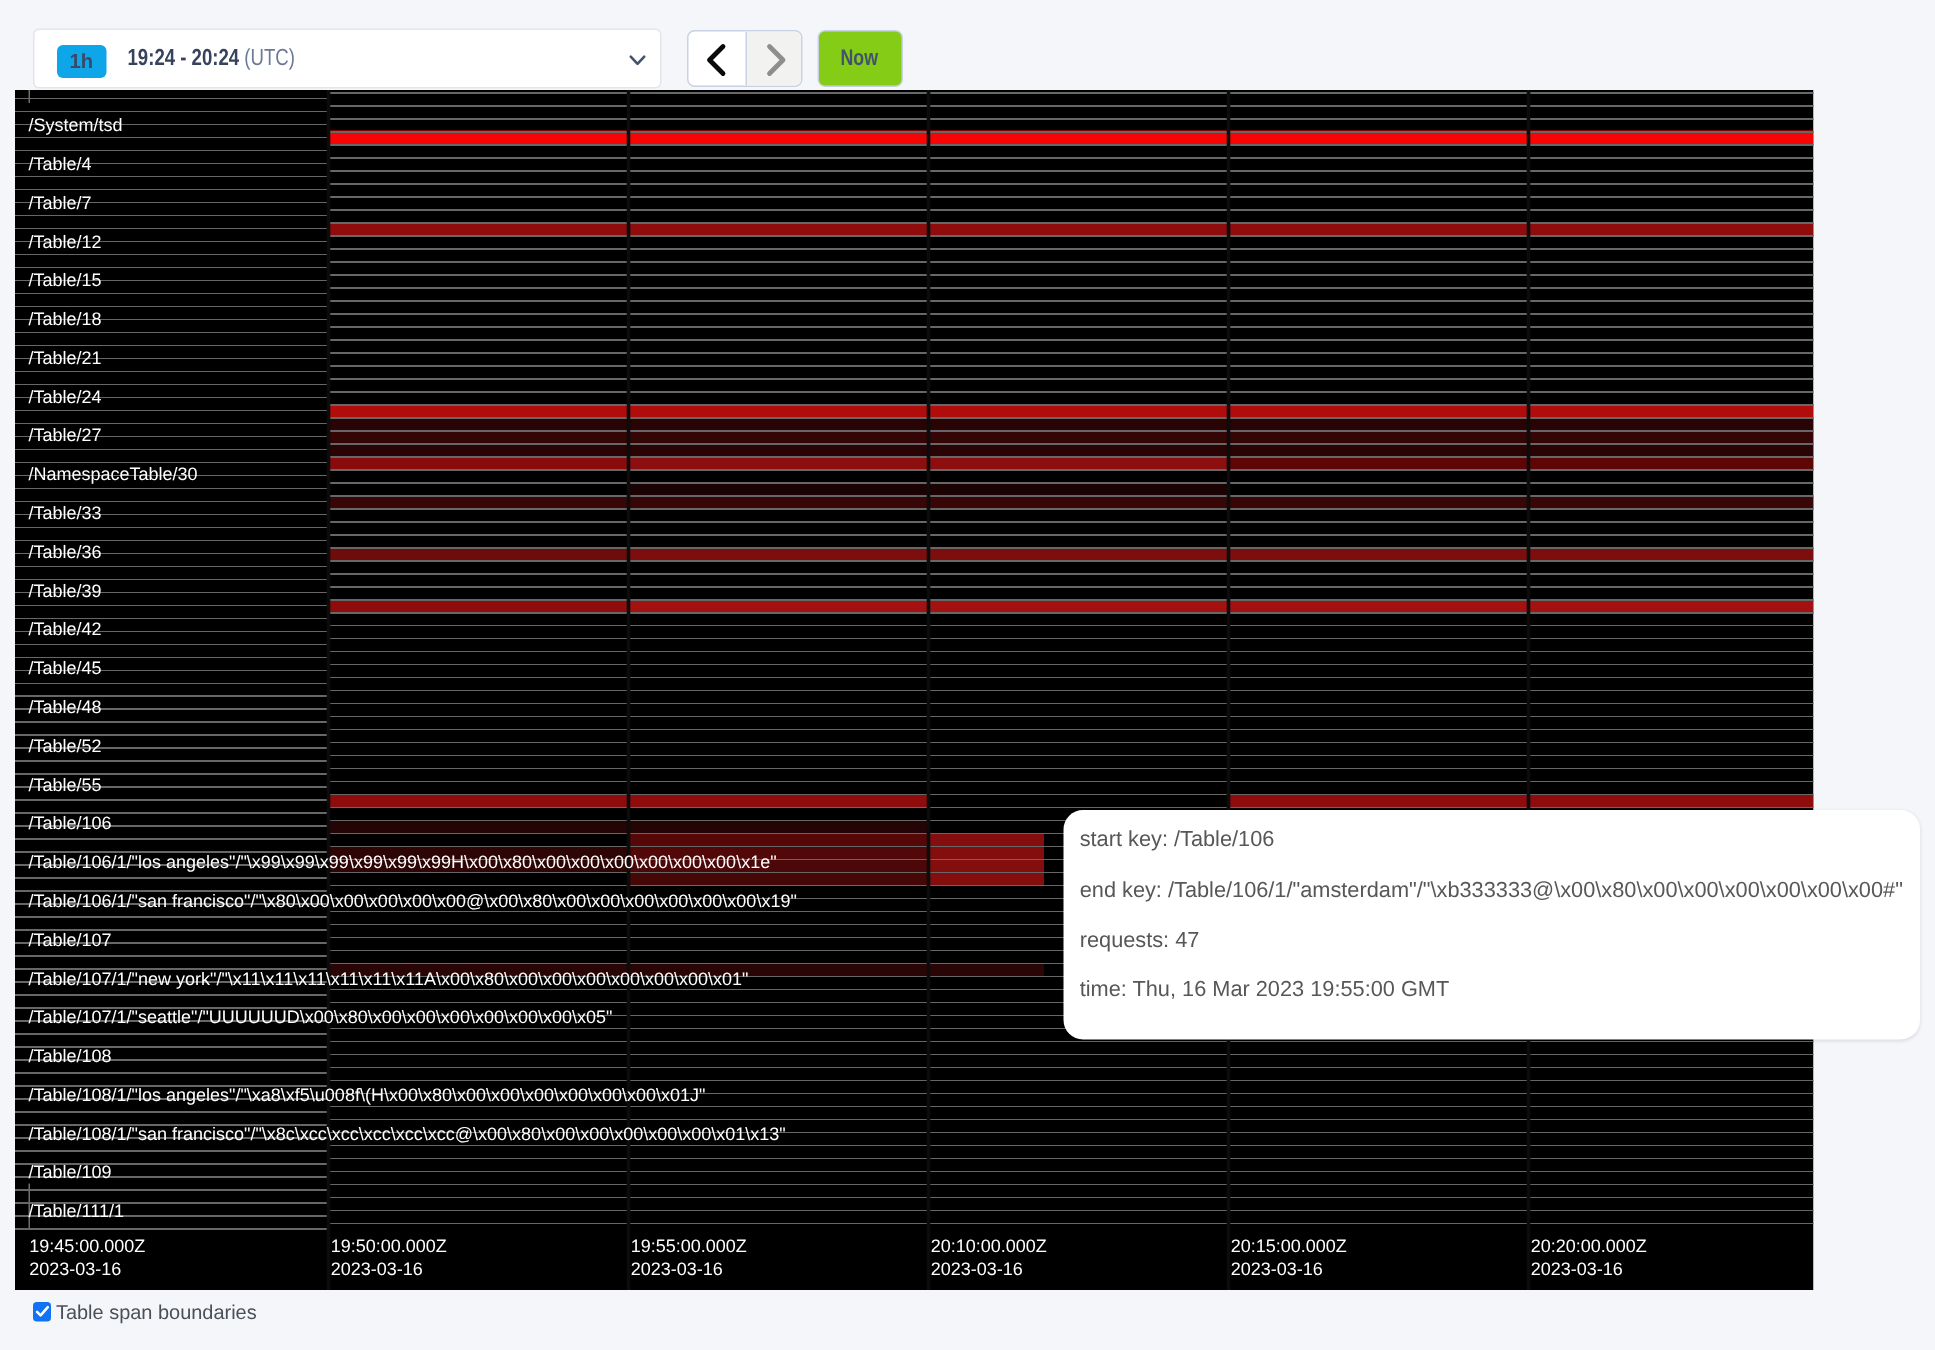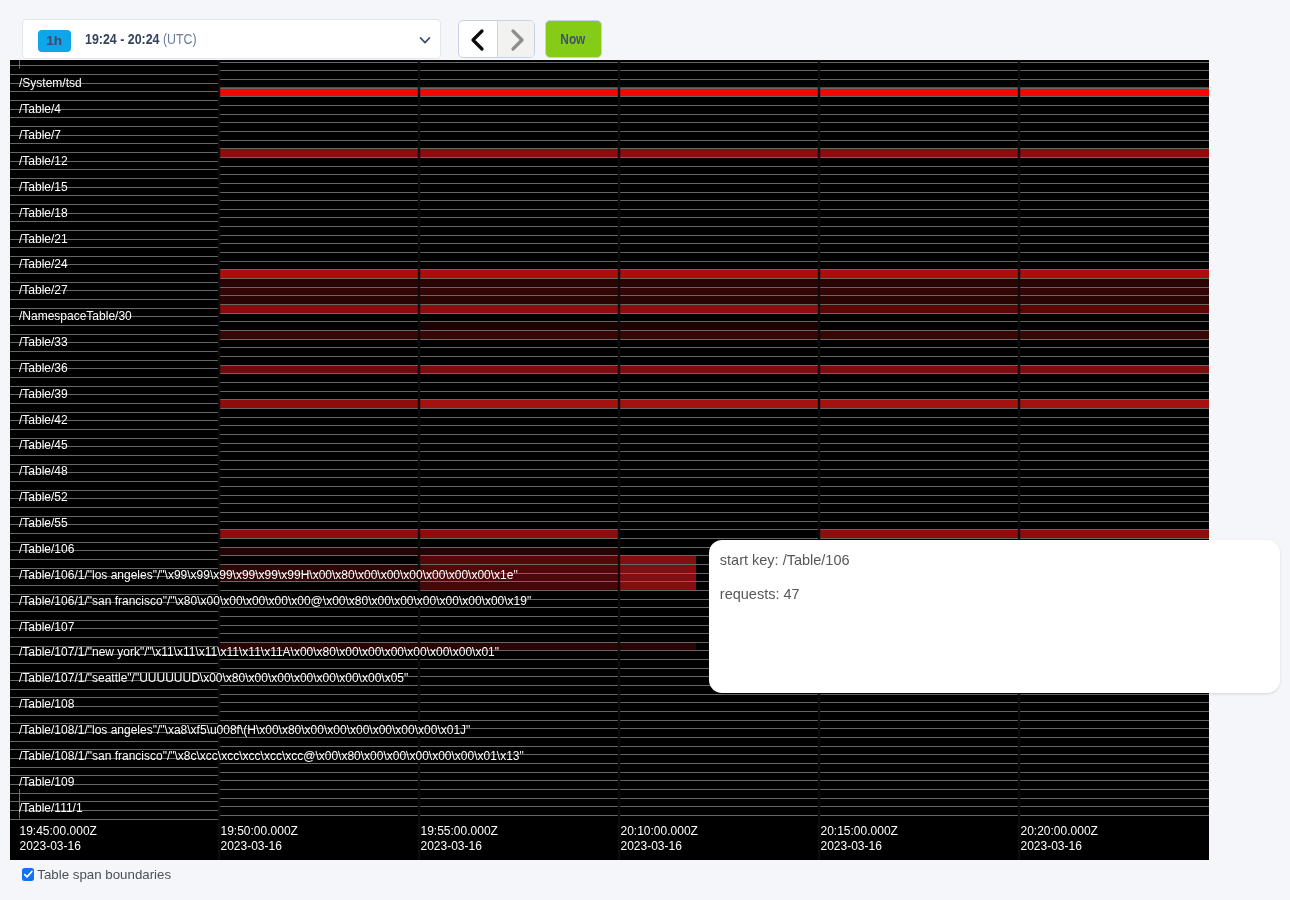--- a/index.html
+++ b/index.html
@@ -295,21 +295,23 @@
 <text x="610.5" y="774.5" class="ax">20:10:00.000Z</text>
 <text x="610.5" y="789.8" class="ax">2023-03-16</text>
 <text x="810.5" y="774.5" class="ax">20:15:00.000Z</text>
 <text x="810.5" y="789.8" class="ax">2023-03-16</text>
 <text x="1010.5" y="774.5" class="ax">20:20:00.000Z</text>
 <text x="1010.5" y="789.8" class="ax">2023-03-16</text>
 </g>
 </svg></div>
   <div class="abs" id="tooltip">
     <div>start key: /Table/106</div>
+    <div>end key: /Table/106/1/"amsterdam"/"\xb333333@\x00\x80\x00\x00\x00\x00\x00\x00#"</div>
     <div>requests: 47</div>
+    <div>time: Thu, 16 Mar 2023 19:55:00 GMT</div>
   </div>
   <div class="abs" id="cbrow">
       <div id="cbx"><svg width="12.6" height="12.6" viewBox="0 0 13 13">
           <path d="M2.8 6.8 L5.2 9.2 L10.2 3.6" fill="none" stroke="#fff" stroke-width="1.8" stroke-linecap="round" stroke-linejoin="round"></path>
         </svg></div>
       <span>Table span boundaries</span>
     </div>
 </div>
 
 </body></html>

